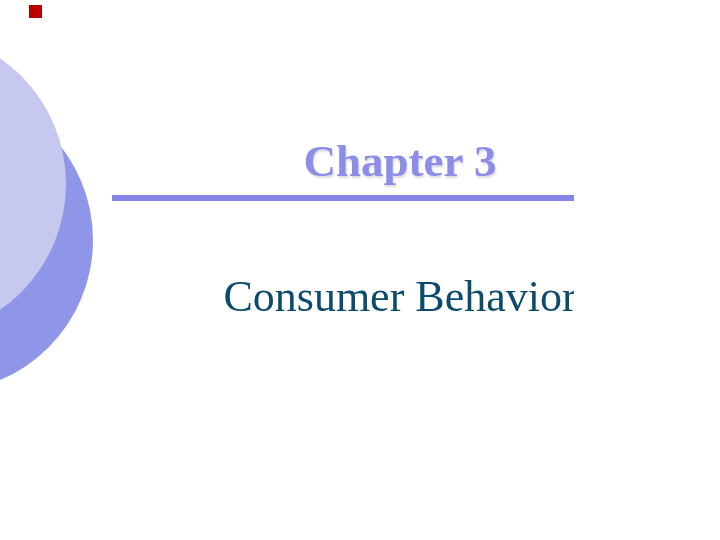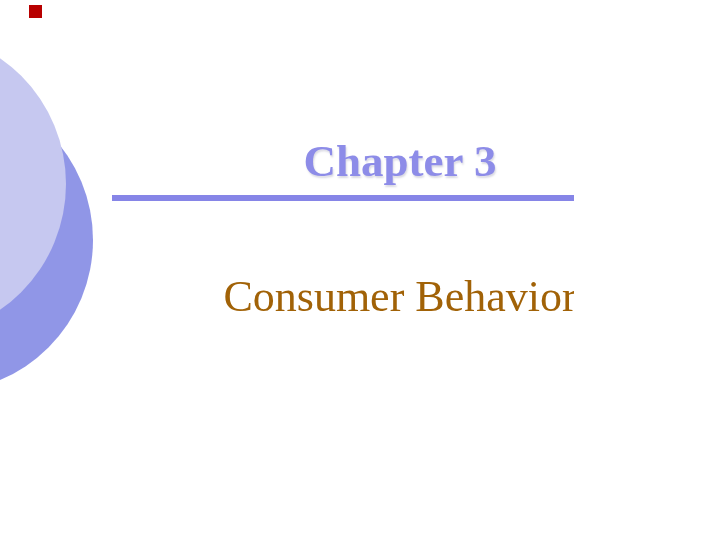--- a/index.html
+++ b/index.html
@@ -94,15 +94,15 @@
   <div class="circle circle-left-light" style="background: rgb(198, 200, 240);"></div>
 
   <div class="circle circle-right-light" style="background: rgb(198, 200, 240);"></div>
 
   <div class="accent-square" style="background: rgb(184, 0, 0);"></div>
 
   <h1 class="title" style="color: rgb(141, 140, 232);">Chapter 3</h1>
 
   <div class="title-rule" style="background: rgb(134, 133, 231);"></div>
 
-  <p class="subtitle" style="color: #a16207;">Consumer Behavior</p>
+  <p class="subtitle" style="color: #0c4a6e;">Consumer Behavior</p>
 
 </div>
 
 </body></html>

